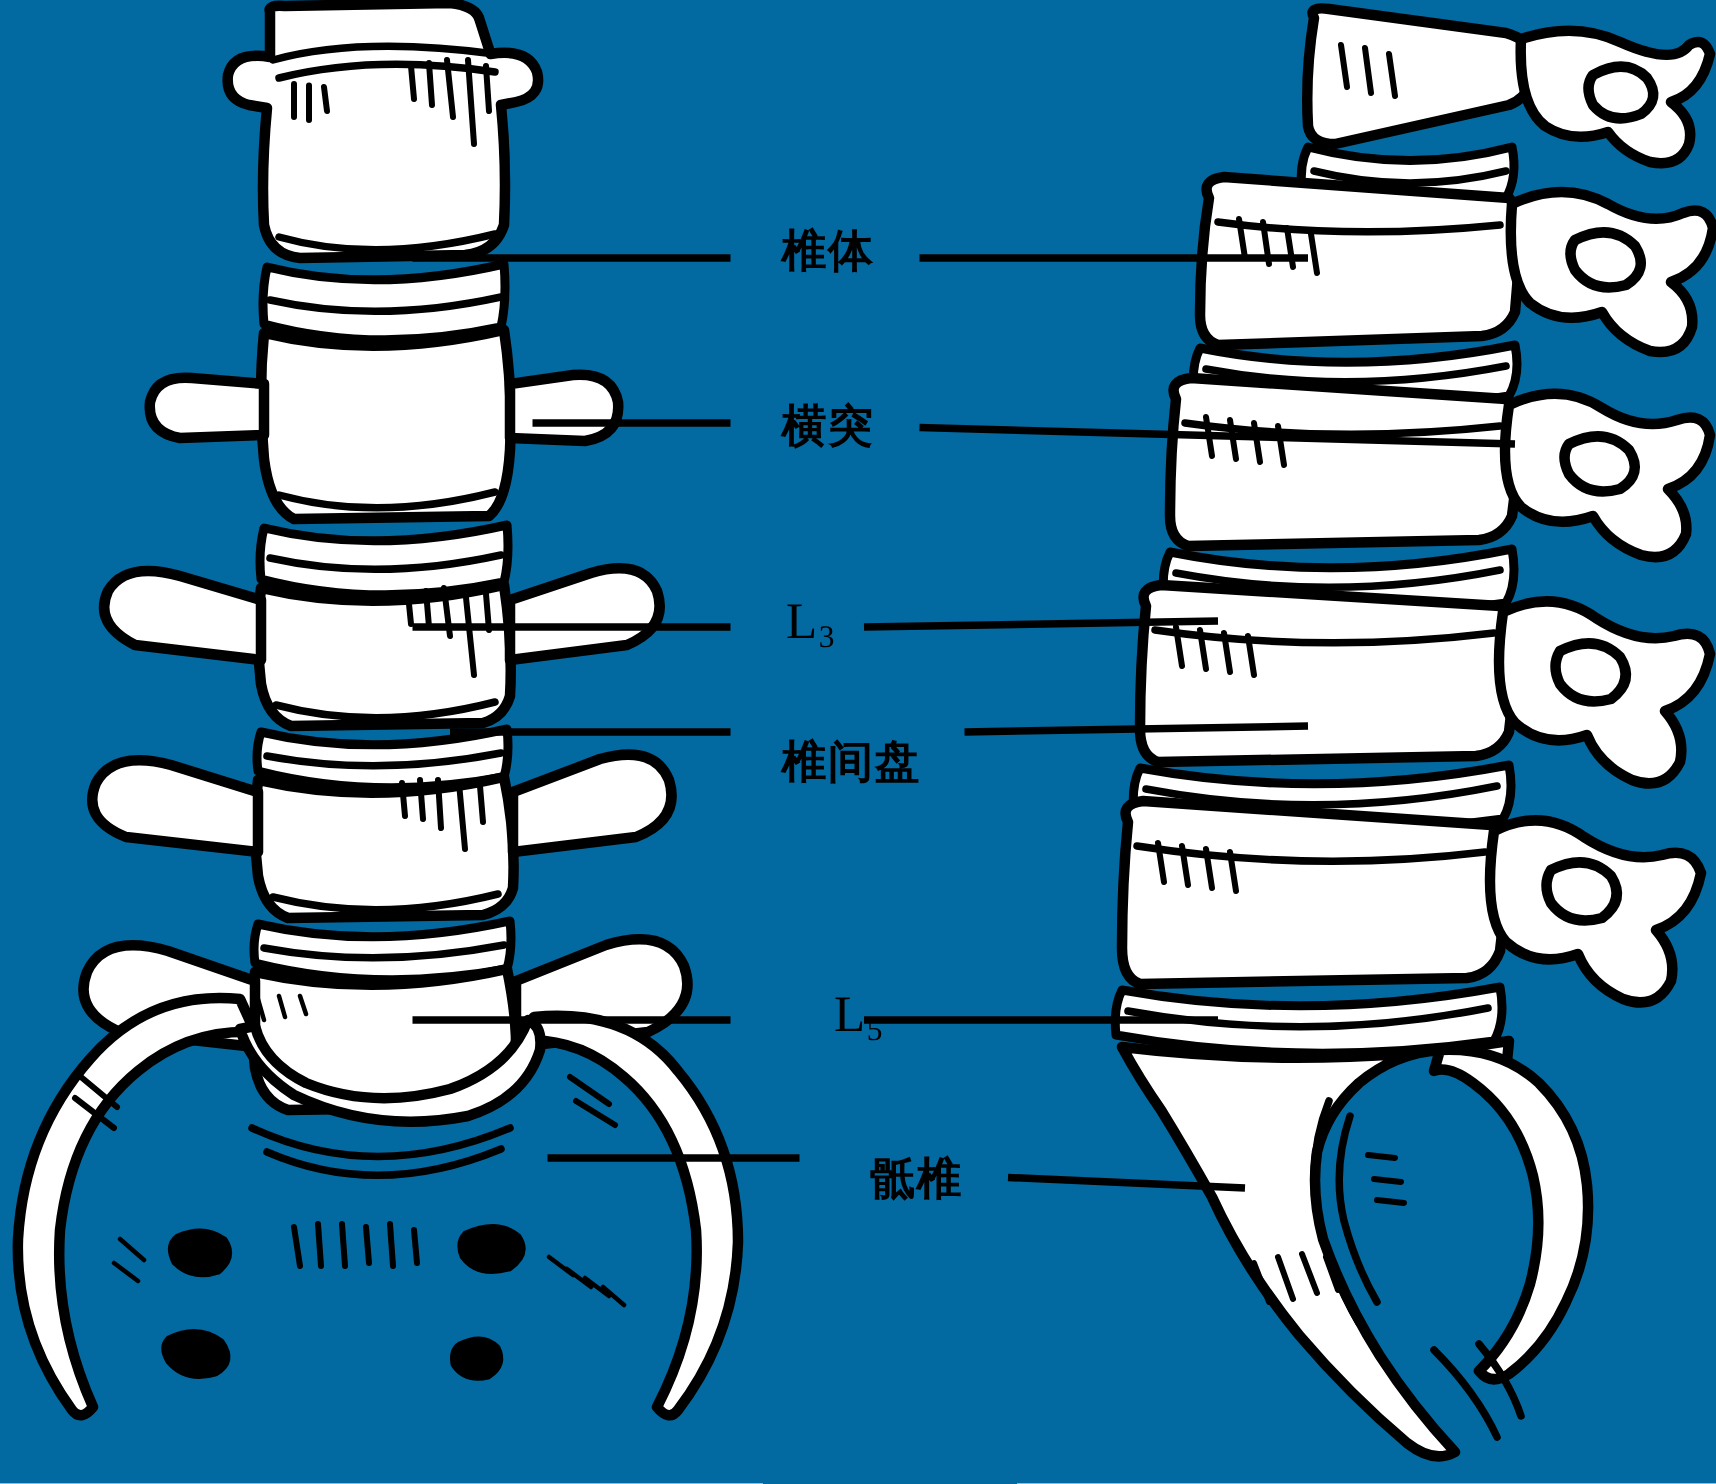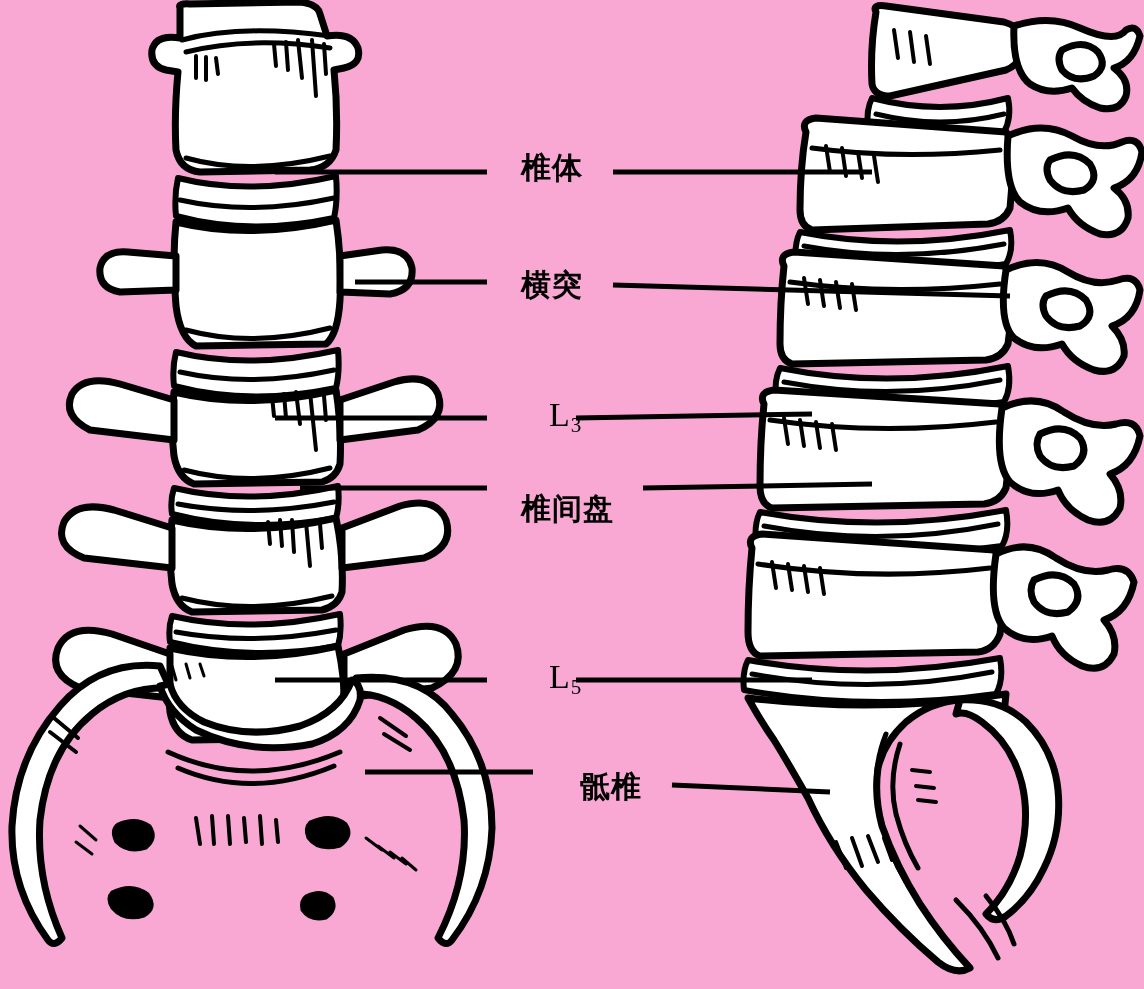--- a/index.html
+++ b/index.html
@@ -7,21 +7,21 @@
     padding: 0;
     background: #ffffff;
   }
   body {
     font-family: "Liberation Sans", sans-serif;
   }
   #figure {
     position: relative;
     width: 1144px;
     height: 989px;
-    background: #f9a8d4;
+    background: #0369a1;
     overflow: hidden;
     text-align: right;
   }
   #figure svg {
     position: absolute;
     top: 0;
     left: 0;
     width: 1144px;
     height: 989px;
   }
@@ -77,21 +77,20 @@
     font-weight: 700;
     line-height: 1;
     white-space: nowrap;
     letter-spacing: 1px;
   }
   .label-lat {
     font-family: "Liberation Serif", "DejaVu Serif", serif;
     font-size: 34px;
     font-weight: 400;
     letter-spacing: 0;
-    margin-left: 25px;
   }
   .label-lat sub {
     font-size: 21px;
     vertical-align: baseline;
     position: relative;
     top: 6px;
     left: 1px;
   }
 </style>
 </head>
@@ -346,17 +345,17 @@
   </svg>
 
   <div class="label" style="left:521px; top:153px;">椎体</div>
 
   <div class="label" style="left:521px; top:270px;">横突</div>
 
   <div class="label label-lat" style="left:524px; top:398px;"><span>L</span><sub>3</sub></div>
 
   <div class="label" style="left:521px; top:494px;">椎间盘</div>
 
-  <div class="label label-lat" style="left:524px; top:660px;"><span>L</span><sub>5</sub></div>
+  <div class="label label-lat" style="left:556px; top:660px;"><span>L</span><sub>5</sub></div>
 
   <div class="label" style="left:580px; top:772px;">骶椎</div>
 
 </div>
 
 </body></html>

